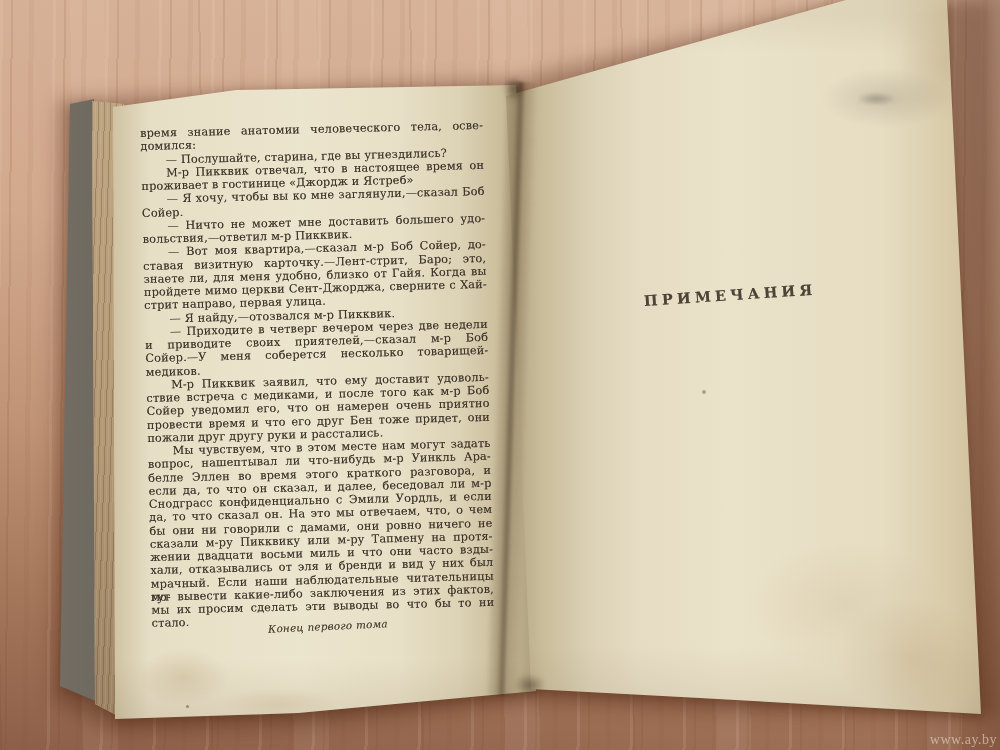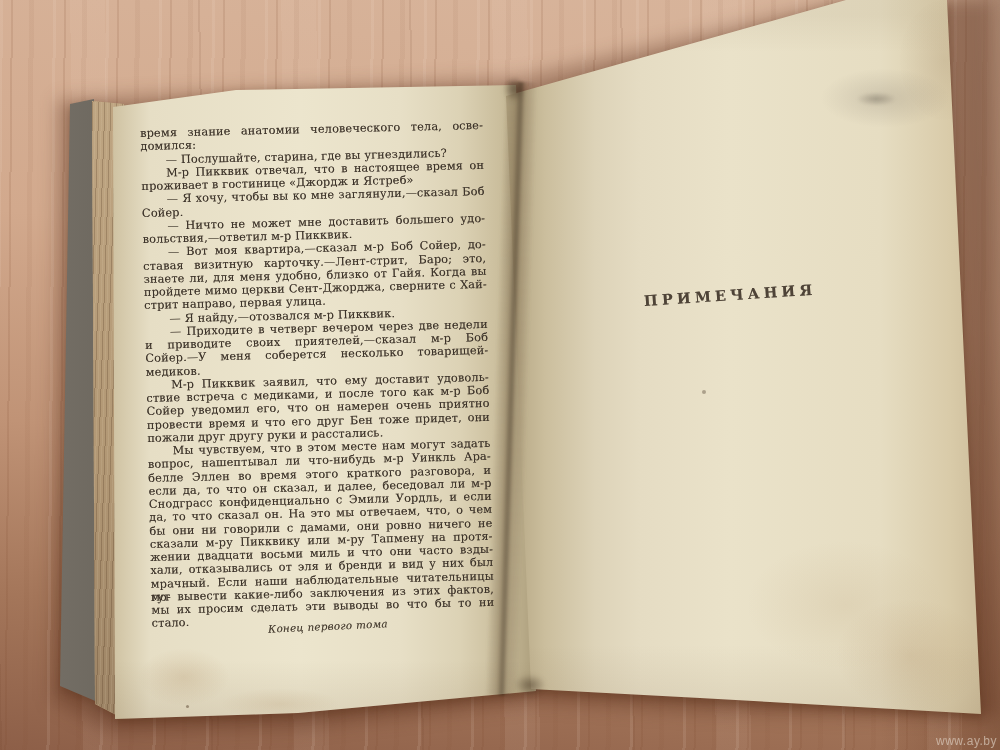--- a/index.html
+++ b/index.html
@@ -73,21 +73,21 @@
   .heading { position:absolute; left:644px; top:292px; width:175px;
     font-size:14.5px; font-weight:bold; letter-spacing:4.2px; color:#4e4337;
     transform: rotate(-3.8deg); transform-origin:0 50%;
     text-shadow: 0 0 0.6px rgba(78,67,55,0.5); }
 
   
   .stain { position:absolute; border-radius:50%; }
 
   
   .watermark { position:absolute; right:3px; bottom:2px;
-    font-family:Liberation Sans, sans-serif; font-size:12px;
+    font-family:Liberation Serif, serif; font-size:14px;
     color: rgba(238,231,221,0.55); letter-spacing:0.5px; }
 </style>
 </head>
 <body>
 
 <div class="stage">
 
   <div class="wood"></div>
 
   <div class="shadow-wrap">

